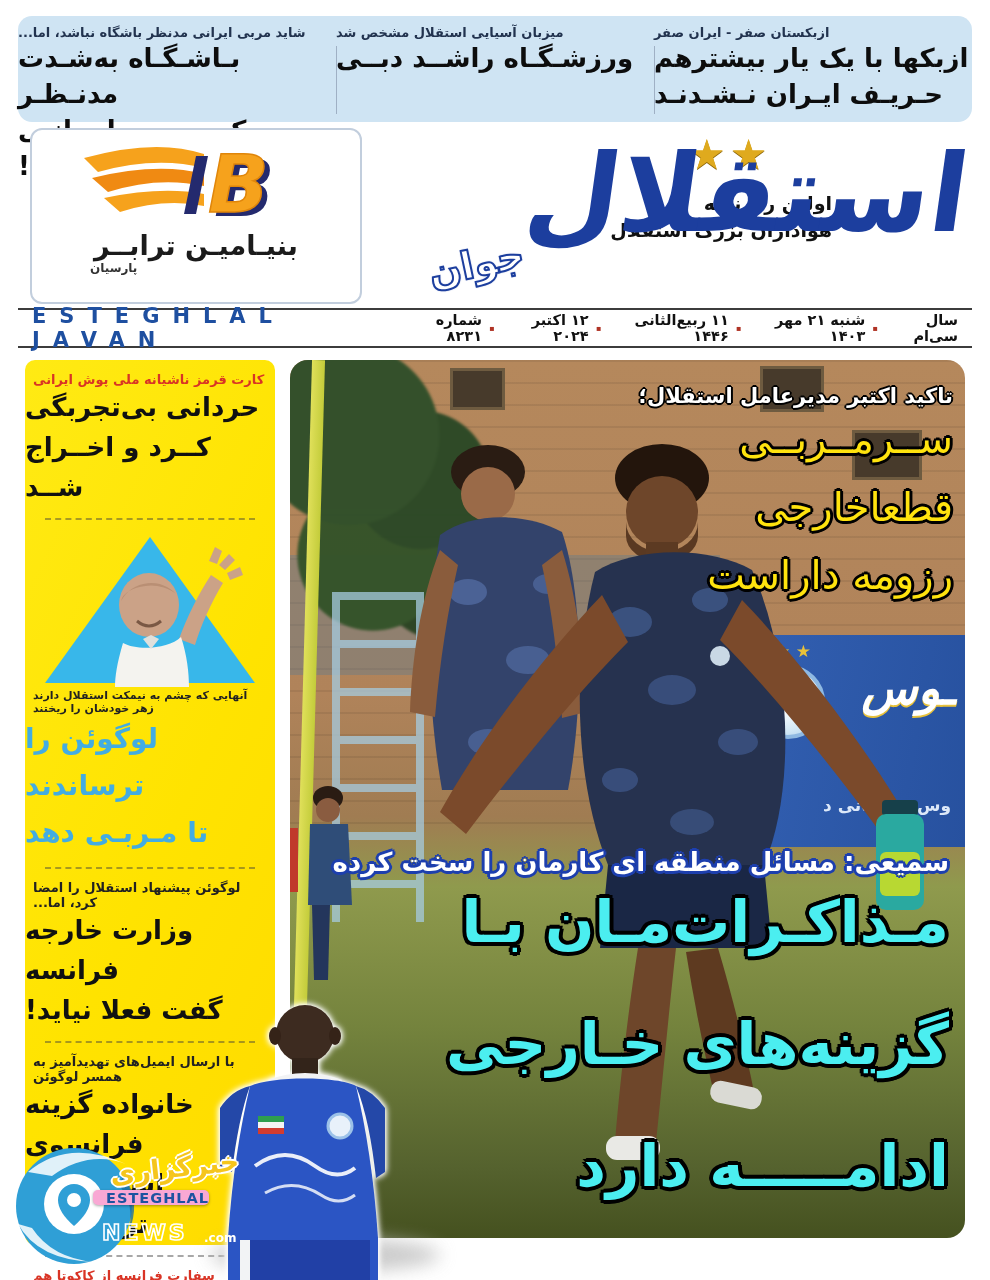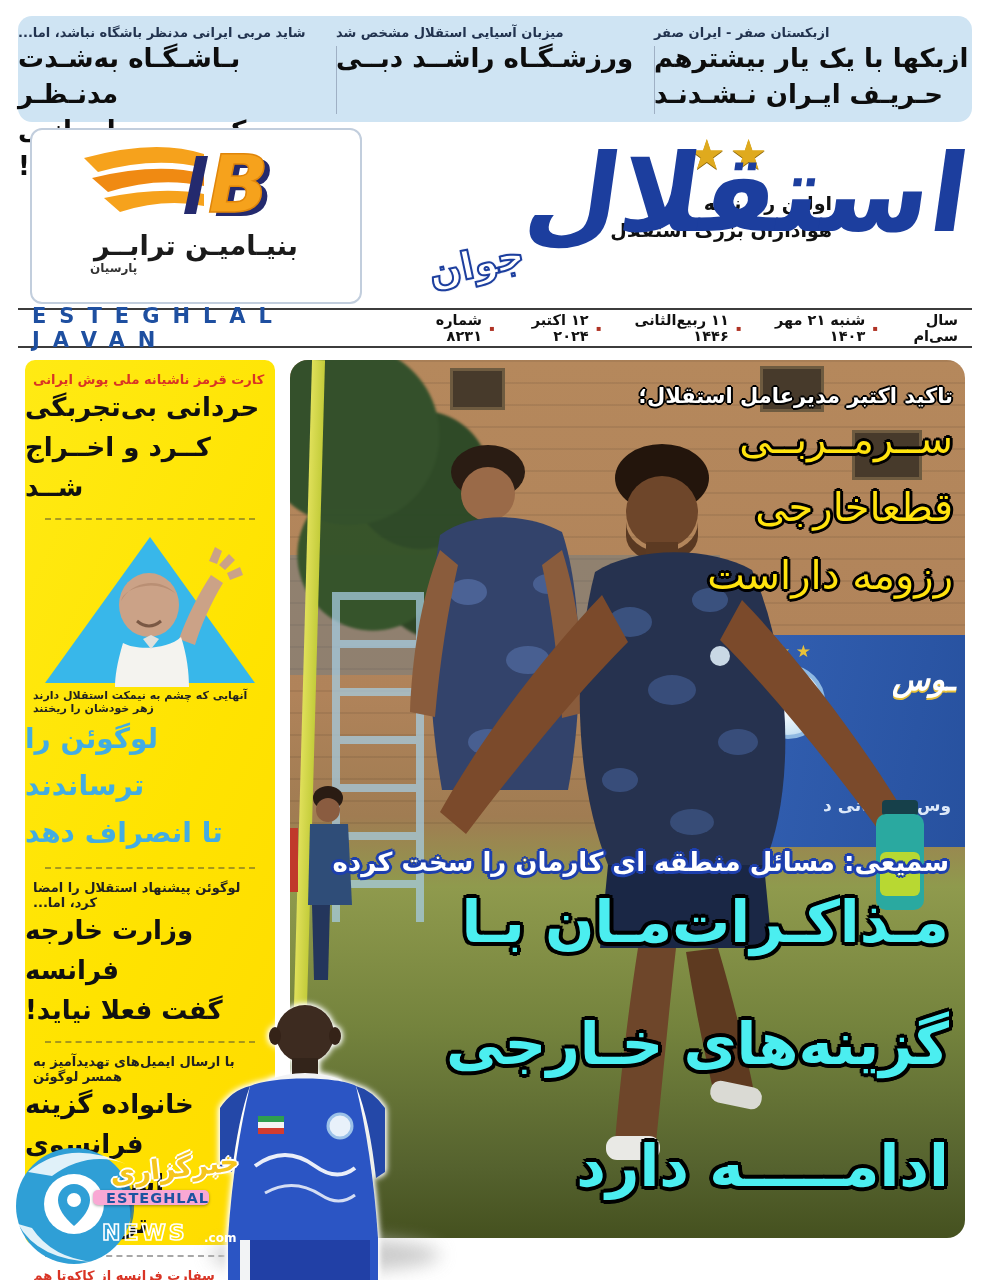--- a/index.html
+++ b/index.html
@@ -79,21 +79,21 @@
     border-left:8px solid #a6cbdf; border-right:8px solid #a6cbdf;
     background:repeating-linear-gradient(180deg,#a6cbdf 0 8px, transparent 8px 48px); }
   .red-sliver { position:absolute; left:0; top:468px; width:8px; height:64px; background:#c0392b; }
 
   .banner { position:absolute; right:0; top:275px; width:278px; height:212px;
     background:linear-gradient(100deg,#3563b6,#27519f); }
   .banner-stars { position:absolute; left:88px; top:6px; font-size:17px; color:#e8c23a; }
   .crest { position:absolute; left:64px; top:30px; width:74px; height:74px; border-radius:50%;
     background:radial-gradient(circle at 40% 35%, #ffffff 0 30%, #cfe6f5 70%, #9cc4e6 100%);
     border:4px solid #8fb9e2; }
-  .banner-script { position:absolute; right:10px; top:26px; font-size:31px; font-weight:900;
+  .banner-script { position:absolute; right:10px; top:26px; font-size:46px; font-weight:900;
     font-style:italic; color:#fff; direction:rtl; text-shadow:0 2px 0 #e8c23a; }
   .banner-cap { position:absolute; right:14px; bottom:32px; font-size:17px; font-weight:700;
     color:#dce8f8; direction:rtl; letter-spacing:1px; }
 
   .players-svg { position:absolute; left:0; top:0; }
 
   
   .ol { position:absolute; direction:rtl; text-align:right; }
   .kick-top { right:12px; top:24px; font-size:21px; font-weight:800; color:#fff;
     text-shadow:2px 0 0 #000,-2px 0 0 #000,0 2px 0 #000,0 -2px 0 #000,
@@ -207,21 +207,21 @@
         <ellipse cx="112" cy="74" rx="30" ry="32" fill="#cba287"></ellipse>
         <path d="M84 70 a30 18 0 0 1 56 -6 a34 34 0 0 0 -56 6 Z" fill="#b98f74"></path>
         <path d="M100 90 q12 10 24 0" stroke="#7a5844" stroke-width="3" fill="none"></path>
         <path d="M86 112 C80 132 78 146 78 156 L152 156 C152 142 150 124 144 106 C132 118 100 120 86 112 Z" fill="#f4f3ef"></path>
         <path d="M106 108 l8 10 l8 -10 l-8 -4 Z" fill="#dfe0dc"></path>
       </svg>
     </div>
 
     <div class="sb-kick dark tiny">آنهایی که چشم به نیمکت استقلال دارند زهر خودشان را ریختند</div>
     <div class="sb-h blue">لوگوئن را ترساندند</div>
-    <div class="sb-h blue">تا انصراف دهد</div>
+    <div class="sb-h blue">تا مـربـی دهد</div>
     <div class="sb-div"></div>
 
     <div class="sb-kick dark">لوگوئن پیشنهاد استقلال را امضا کرد، اما...</div>
     <div class="sb-h">وزارت خارجه فرانسه</div>
     <div class="sb-h">گفت فعلا نیاید!</div>
     <div class="sb-div"></div>
 
     <div class="sb-kick dark">با ارسال ایمیل‌های تهدیدآمیز به همسر لوگوئن</div>
     <div class="sb-h">خانواده گزینه فرانسوی</div>
     <div class="sb-h">استقلال را ترساندند!</div>

